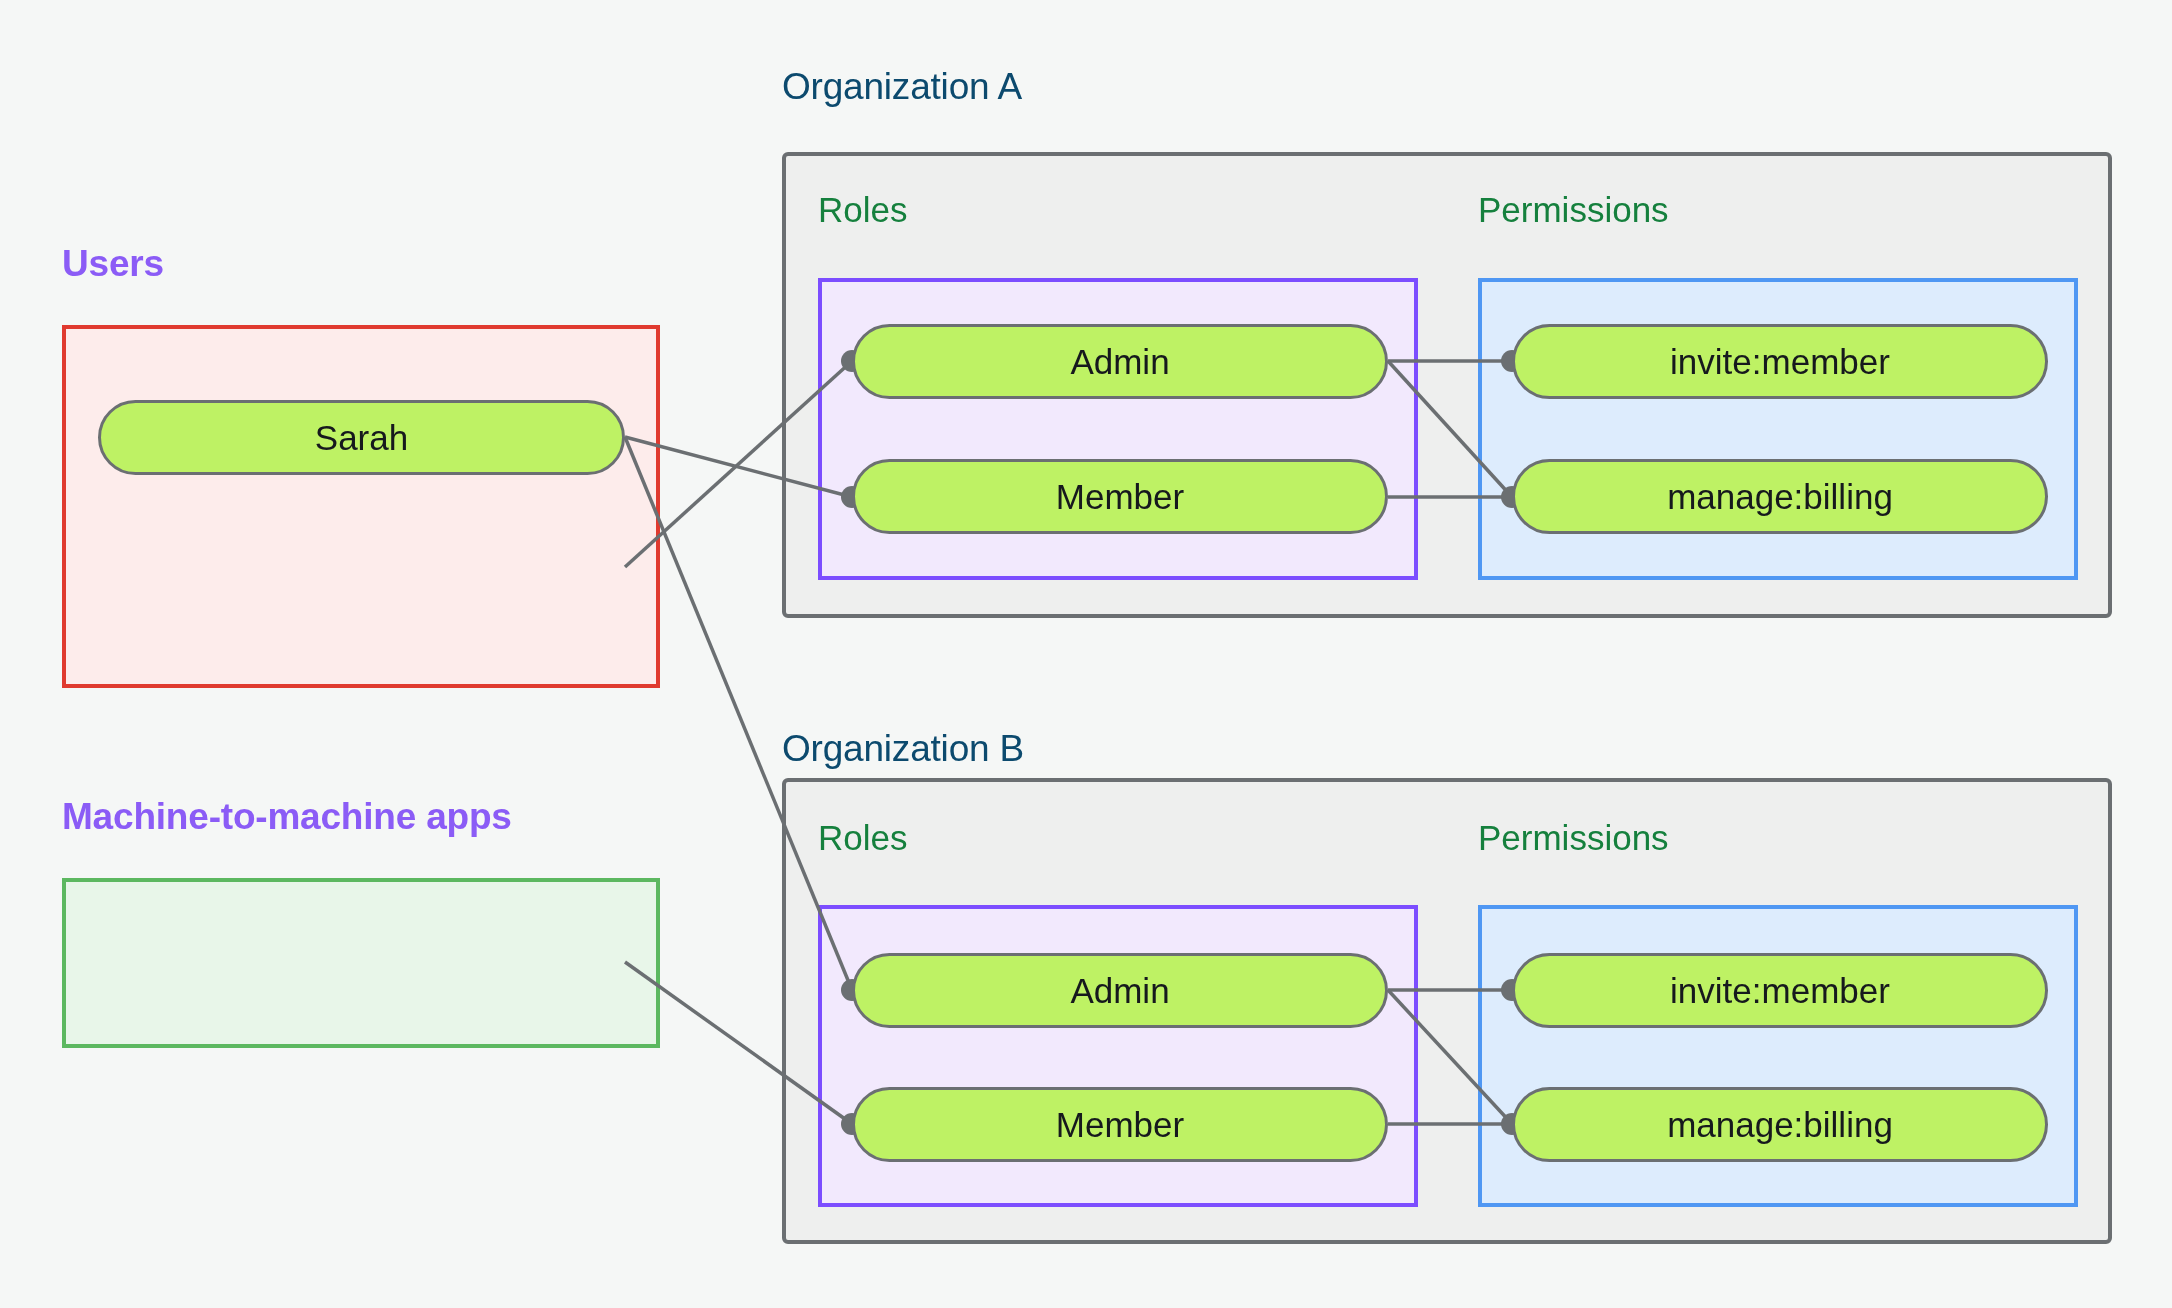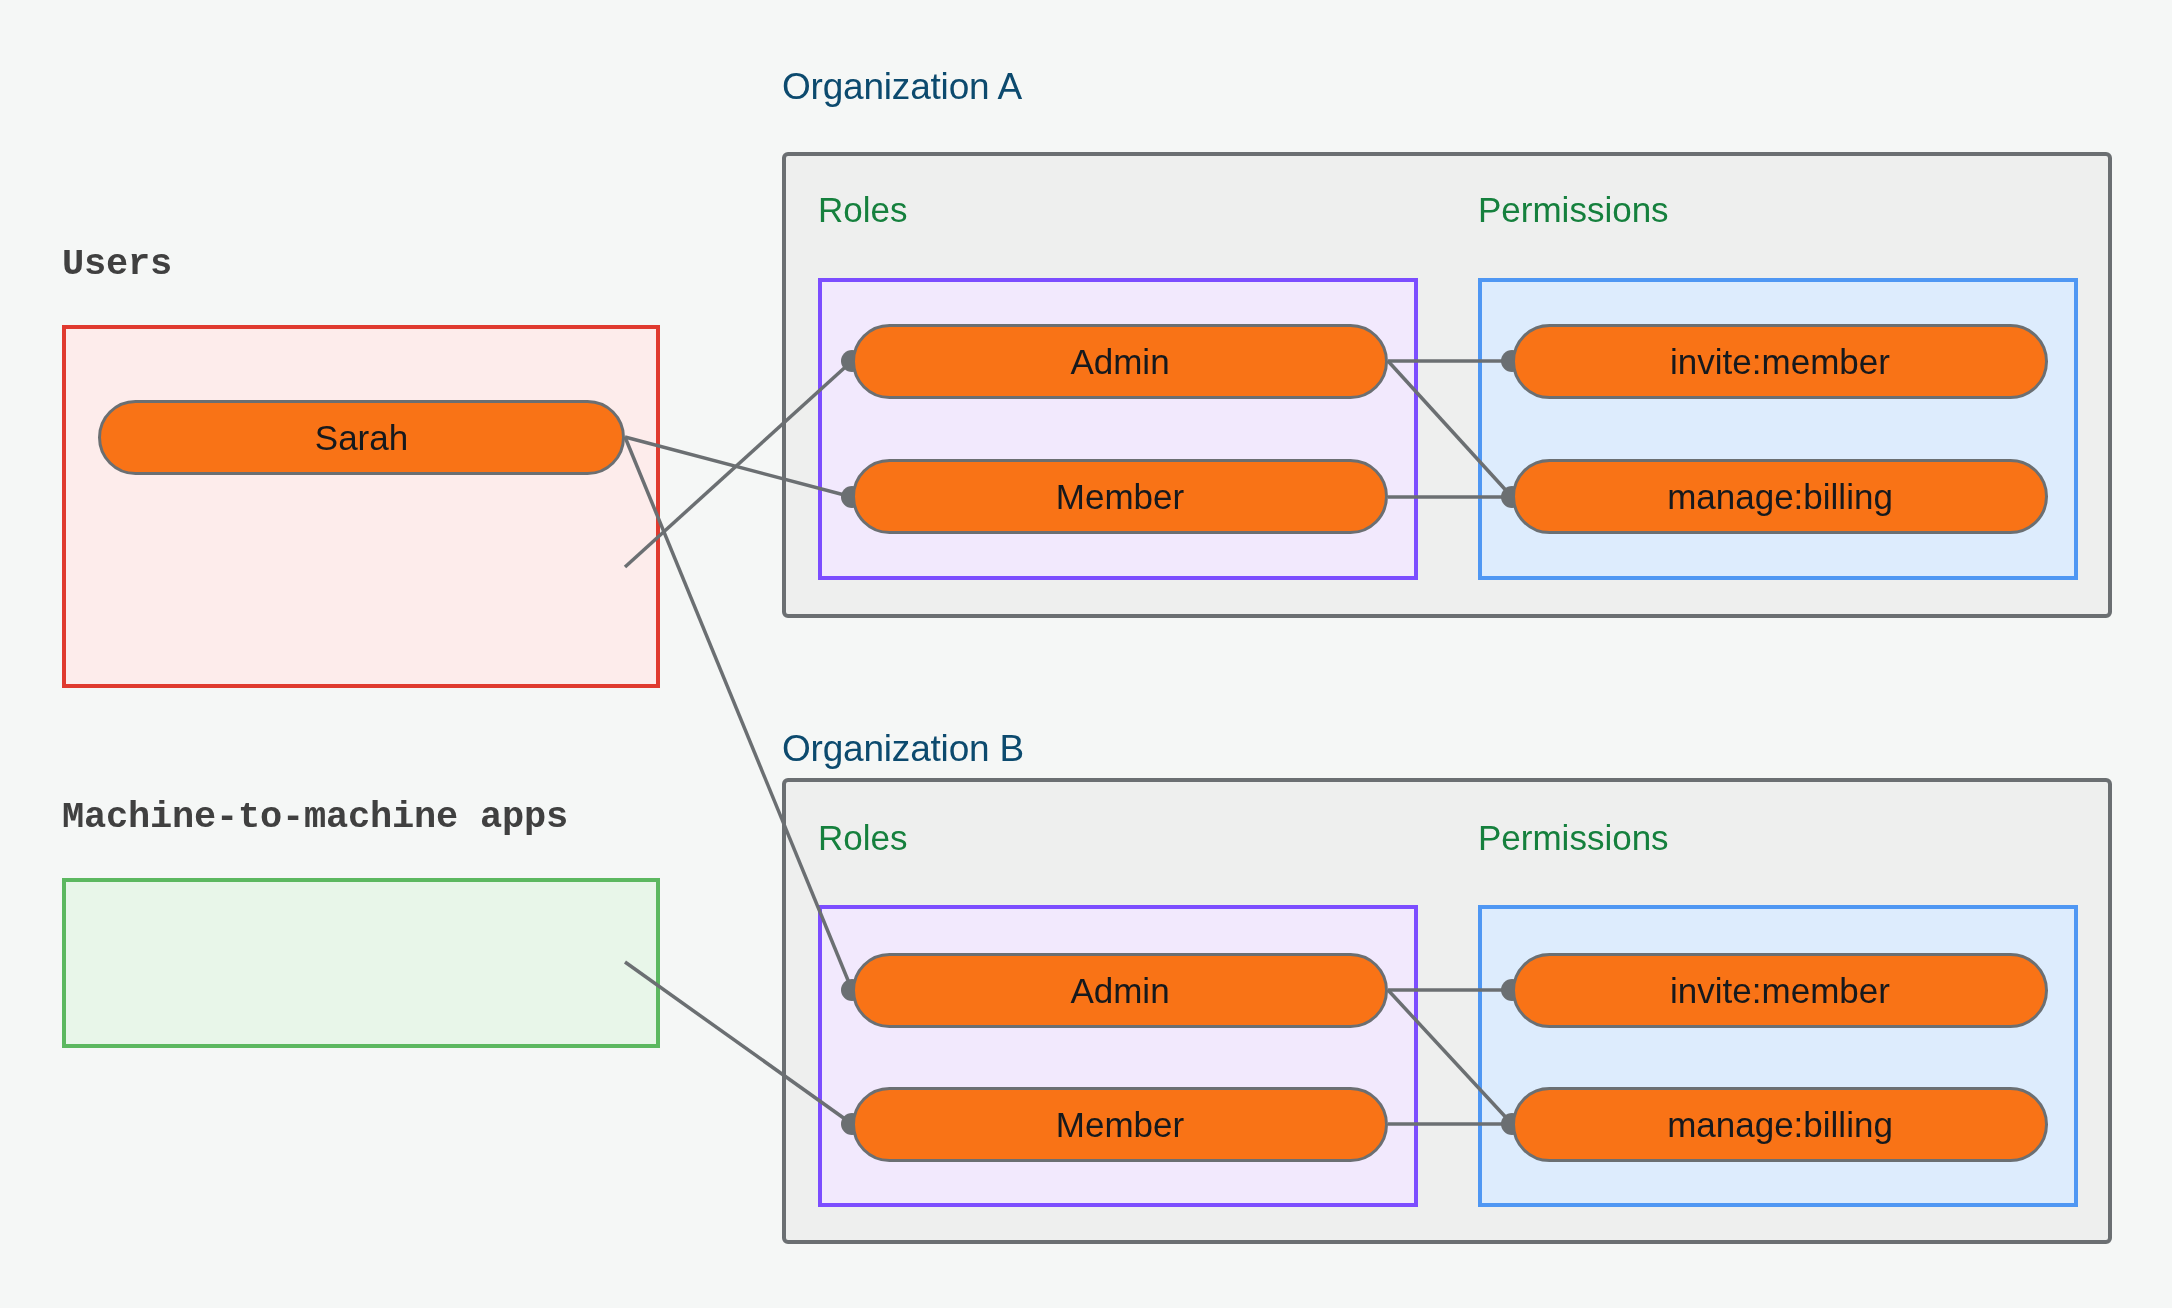--- a/index.html
+++ b/index.html
@@ -18,25 +18,24 @@
     position: absolute;
     left: 0; top: 0;
     width: 2172px; height: 1308px;
     pointer-events: none;
     z-index: 5;
   }
   .group-label {
     position: absolute;
     font-size: 37px;
     font-weight: 700;
-    color: #404040;
+    color: #8b5cf6;
     letter-spacing: -0.2px;
     white-space: nowrap;
     z-index: 3;
-    font-family: Liberation Mono, monospace;
   }
   .org-title {
     position: absolute;
     font-size: 37px;
     font-weight: 400;
     color: #0c4a6e;
     letter-spacing: -0.2px;
     white-space: nowrap;
     z-index: 3;
   }
@@ -70,21 +69,21 @@
     background: #f2e9fd;
     border: 4px solid #7c4dff;
   }
   .box.perms-box {
     background: #ddecfd;
     border: 4px solid #4f97f3;
   }
   .pill {
     position: absolute;
     box-sizing: border-box;
-    background: #f97316;
+    background: #bef264;
     border: 3px solid #6b6f72;
     border-radius: 999px;
     display: flex;
     align-items: center;
     justify-content: center;
     font-size: 35px;
     color: #16191d;
     z-index: 7;
     white-space: nowrap;
   }

